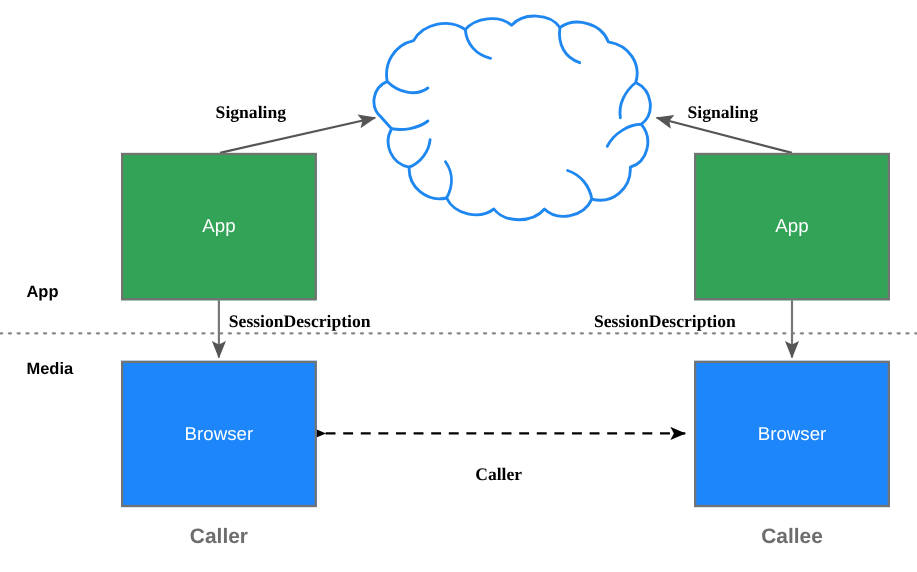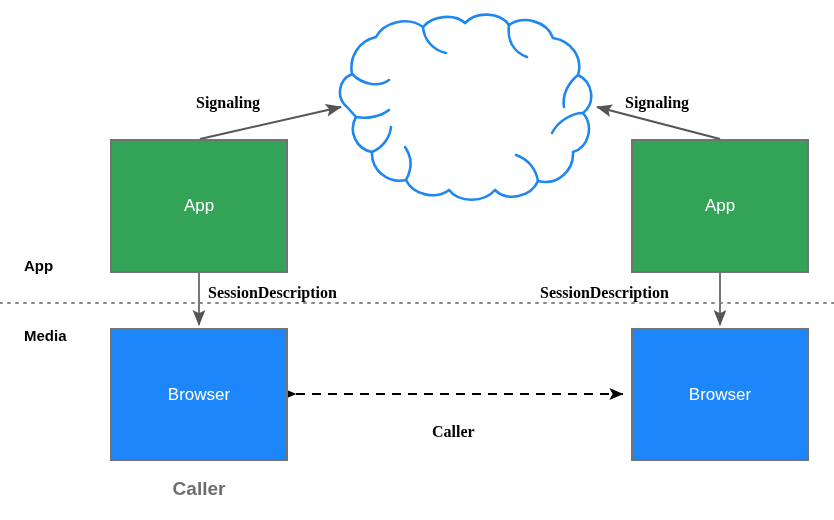--- a/index.html
+++ b/index.html
@@ -167,14 +167,15 @@
   <div class="edge-label lbl-sd-right">SessionDescription</div>
 
   <div class="edge-label lbl-media">Caller</div>
 
   <div class="layer-label lbl-app-layer">App</div>
 
   <div class="layer-label lbl-webrtc-layer">Media</div>
 
   <div class="actor-label lbl-caller">Caller</div>
 
+  <div class="actor-label lbl-callee">Callee</div>
 
 </div>
 
 </body></html>

